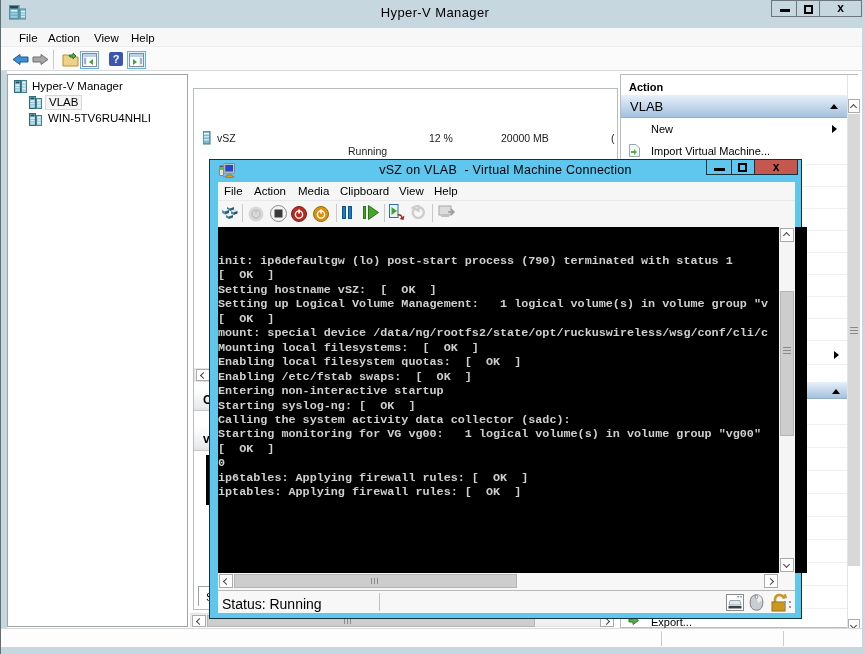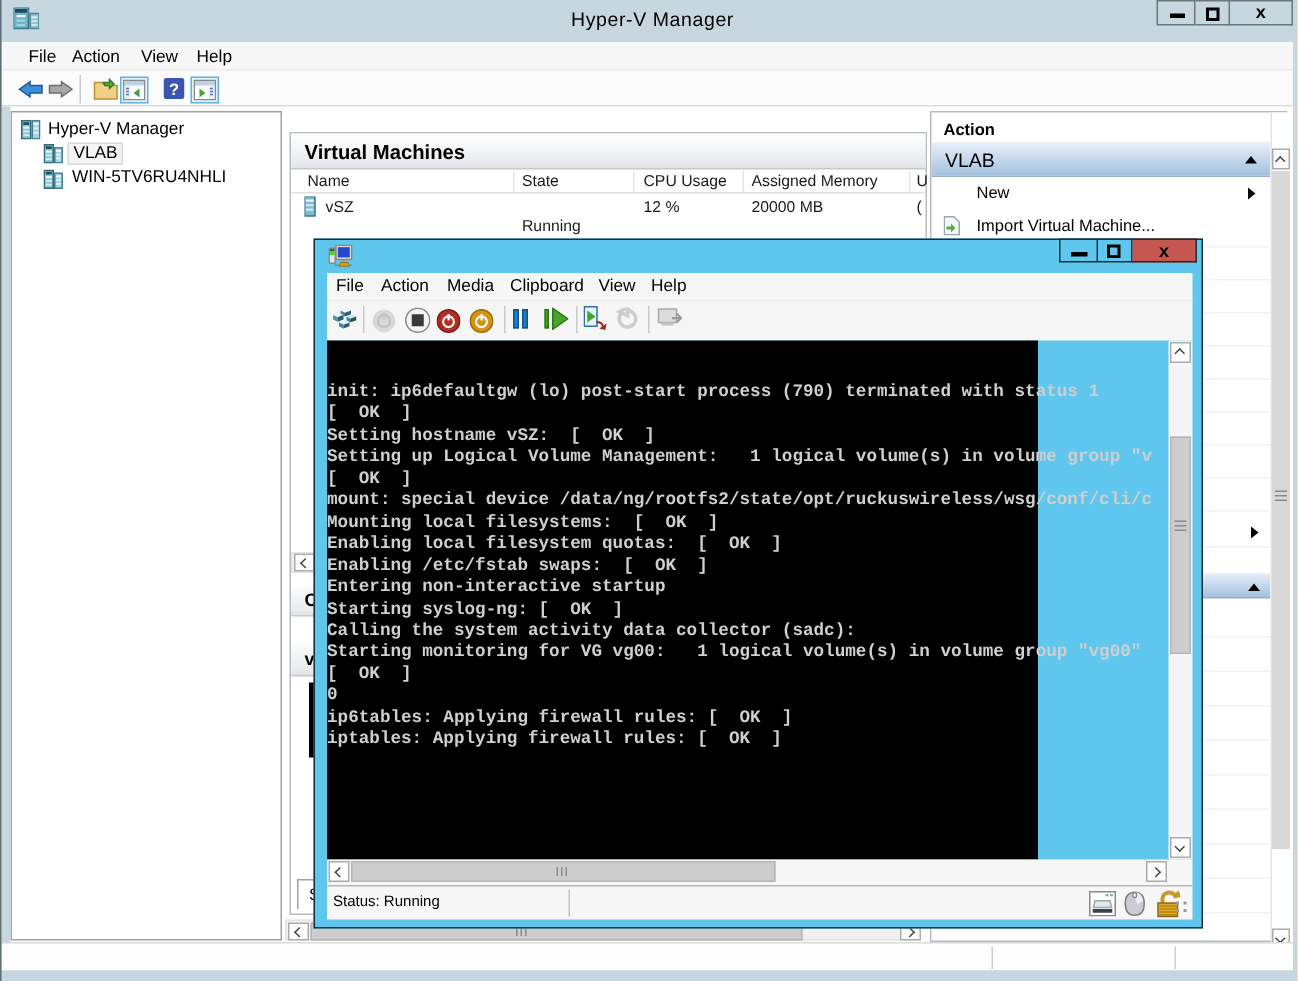--- a/index.html
+++ b/index.html
@@ -23,21 +23,21 @@
 .sbthumb{background:#cdcdcd}
 .sbbtn{background:#fdfdfd;border:1px solid #ababab}
 
 .treerow{position:absolute;height:17px;color:#000;font-size:11.5px}
 
 #vmwin{position:absolute;left:209px;top:159px;width:593px;height:460px;background:#5fc6ed;border:1px solid #16303c;z-index:10}
 #vmtitle{position:absolute;left:0;top:0;width:591px;height:22px}
 #vmmenu{position:absolute;left:8px;top:22px;width:577px;height:18px;background:#f6f6f6}
 #vmmenu span{position:absolute;top:3px;color:#000;font-size:11.5px}
 #vmtools{position:absolute;left:8px;top:40px;width:577px;height:27px;background:#f6f6f6;border-top:1px solid #e9e9e9}
-#vmconsole{position:absolute;left:8px;top:67px;width:474px;height:346px;background:#000}
+#vmconsole{position:absolute;left:8px;top:67px;width:589px;height:346px;background:#000}
 #vmtext{position:absolute;left:0px;top:27px;font-family:"Liberation Mono",monospace;font-weight:bold;font-size:11.75px;line-height:14.45px;color:#cfcfcf;white-space:pre}
 #vmhsb{position:absolute;left:8px;top:413px;width:577px;height:17px;background:#f7f7f7}
 #vmstatus{position:absolute;left:8px;top:430px;width:577px;height:23px;background:#f7f7f7;border-top:1px solid #b8b8b8}
 .vsep{position:absolute;width:1px;background:#bdbdbd}
 
 .tri{position:absolute;width:0;height:0}
 .chev{position:absolute;width:5px;height:5px;border-left:1.6px solid #444;border-bottom:1.6px solid #444}
 </style></head>
 <body>
 
@@ -138,34 +138,20 @@
       <rect x="1.5" y="9.5" width="4" height="1.2" fill="#d8ecf2"></rect>
     <rect x="7.5" y="2.5" width="5" height="10" fill="#aad4e0" stroke="#46818f"></rect>
     <rect x="8.5" y="4" width="3" height="1.2" fill="#fff"></rect>
       <rect x="8.5" y="6.5" width="3" height="1.2" fill="#e4f2f6"></rect>
       <rect x="8.5" y="9" width="3" height="1.2" fill="#e4f2f6"></rect>
   </svg>
   <div class="treerow" style="left:40px;top:37px">WIN-5TV6RU4NHLI</div>
 </div>
 
 <div class="panel" style="left:193px;top:88px;width:425px;height:522px;border-color:#b7bcc0">
-  <div class="hdrband abs" style="left:0;top:0;width:423px;height:24px">
-    <div class="abs" style="left:9px;top:5px;font-weight:bold;font-size:13.5px">Virtual Machines</div>
-  </div>
-  <div class="abs" style="left:0;top:24px;width:423px;height:16px;border-bottom:1px solid #e0e0e0;font-size:10.5px;color:#1a1a1a">
-    <span class="abs" style="left:11px;top:2px">Name</span>
-    <span class="abs" style="left:154px;top:2px">State</span>
-    <span class="abs" style="left:235px;top:2px">CPU Usage</span>
-    <span class="abs" style="left:307px;top:2px">Assigned Memory</span>
-    <span class="abs" style="left:417px;top:2px">U</span>
-    <div class="vsep" style="left:148px;top:1px;height:14px;background:#e3e3e3"></div>
-    <div class="vsep" style="left:228px;top:1px;height:14px;background:#e3e3e3"></div>
-    <div class="vsep" style="left:301px;top:1px;height:14px;background:#e3e3e3"></div>
-    <div class="vsep" style="left:412px;top:1px;height:14px;background:#e3e3e3"></div>
-  </div>
   <div class="abs" style="left:0;top:40px;width:423px;height:18px;font-size:10.5px;color:#1a1a1a">
     <svg class="abs" style="left:9px;top:2px" width="8" height="14" viewBox="0 0 8 14">
       <rect x="0" y="0" width="7" height="13" fill="#7fbcd0" stroke="#3c7586"></rect>
       <rect x="1" y="2" width="5" height="1.5" fill="#eef7fa"></rect>
         <rect x="1" y="5" width="5" height="1.5" fill="#cfe6ee"></rect>
         <rect x="1" y="8" width="5" height="1.5" fill="#cfe6ee"></rect>
     </svg>
     <span class="abs" style="left:23px;top:3px">vSZ</span>
     <span class="abs" style="left:154px;top:16px">Running</span>
     <span class="abs" style="left:235px;top:3px">12 %</span>
@@ -209,20 +195,26 @@
       <path d="M2 9 L5 9 L5 11 L8 8 L5 5 L5 7 L2 7 Z" fill="#52b043"></path>
     </svg>
     <span class="abs" style="left:30px;top:1px">Import Virtual Machine...</span>
   </div>
   <div class="abs" style="left:0;top:273px;width:226px;height:16px">
     <div class="tri" style="left:213px;top:3px;border-top:4.5px solid transparent;border-bottom:4.5px solid transparent;border-left:5px solid #000"></div>
   </div>
   <div class="bluehdr abs" style="left:0;top:307px;width:226px;height:17px">
     <div class="abs" style="left:9px;top:1px;font-size:13px">vSZ</div>
     <div class="tri" style="left:211px;top:7px;border-left:4.5px solid transparent;border-right:4.5px solid transparent;border-bottom:5px solid #000"></div>
+  </div>
+  <div class="abs" style="left:0;top:538px;width:226px;height:18px;font-size:11px">
+    <svg class="abs" style="left:7px;top:2px" width="12" height="11" viewBox="0 0 12 11">
+      <path d="M1 4 L5 4 L5 1.5 L10.5 5.5 L5 9.5 L5 7 L1 7 Z" fill="#52b043" stroke="#2e7d24"></path>
+    </svg>
+    <span class="abs" style="left:30px;top:3px">Export...</span>
   </div>
 
   <div class="abs" style="left:0;top:89px;width:226px;height:1px;background:#f0f0f0"></div>
   <div class="abs" style="left:0;top:111px;width:226px;height:1px;background:#f0f0f0"></div>
   <div class="abs" style="left:0;top:133px;width:226px;height:1px;background:#f0f0f0"></div>
   <div class="abs" style="left:0;top:155px;width:226px;height:1px;background:#f0f0f0"></div>
   <div class="abs" style="left:0;top:177px;width:226px;height:1px;background:#f0f0f0"></div>
   <div class="abs" style="left:0;top:199px;width:226px;height:1px;background:#f0f0f0"></div>
   <div class="abs" style="left:0;top:221px;width:226px;height:1px;background:#f0f0f0"></div>
   <div class="abs" style="left:0;top:243px;width:226px;height:1px;background:#f0f0f0"></div>
@@ -272,20 +264,21 @@
       <rect x="0.5" y="2.5" width="4" height="10" rx="0.5" fill="#e6e4e0" stroke="#8a8880"></rect>
       <rect x="1" y="3" width="3" height="1.5" fill="#555"></rect>
       <rect x="1" y="4.5" width="3" height="2.5" fill="#46d32e"></rect>
       <rect x="5" y="0.5" width="10.5" height="9.5" rx="0.5" fill="#e2ddcf" stroke="#8a887e"></rect>
       <rect x="6.2" y="1.8" width="8" height="6.8" fill="#2347cf"></rect>
       <rect x="9.5" y="10" width="2" height="2" fill="#9a9890"></rect>
       <path d="M7 14.5 L8 12 L13 12 L14 14.5 Z" fill="#e09a14" stroke="#8a6a1a" stroke-width="0.6"></path>
       <rect x="4" y="13.3" width="3" height="1" fill="#888"></rect>
         <rect x="14" y="13.3" width="2" height="1" fill="#888"></rect>
     </svg>
+    <div class="abs" style="left:0;top:3px;width:591px;text-align:center;font-size:12.5px;letter-spacing:0.25px;color:#000">vSZ on VLAB &nbsp;- Virtual Machine Connection</div>
     <div class="abs" style="left:496px;top:-1px;width:26px;height:16px;border:1px solid #16303c">
       <div class="abs" style="left:7px;top:8px;width:11px;height:3px;background:#000"></div>
       </div>
     <div class="abs" style="left:522px;top:-1px;width:23px;height:16px;border:1px solid #16303c;border-left:none">
       <div class="abs" style="left:6px;top:3px;width:9px;height:9px;border:2px solid #000"></div>
       </div>
     <div class="abs" style="left:545px;top:-1px;width:43px;height:16px;border:1px solid #16303c;border-left:none;background:#c4574f;color:#000;text-align:center;font-weight:bold;font-size:12px;line-height:14px">x</div>
   </div>
   <div id="vmmenu">
     <span style="left:6px">File</span>
@@ -387,21 +380,21 @@
     <div class="abs sbbtn" style="left:1px;top:1px;width:14px;height:14px"></div>
     <div class="chev" style="left:6px;top:5.5px;transform:rotate(45deg)"></div>
     <div class="abs sbthumb" style="left:16px;top:1px;width:283px;height:14px;border:1px solid #b5b5b5"></div>
     <div class="abs" style="left:153px;top:5px;width:1px;height:6px;background:#8a8a8a"></div>
     <div class="abs" style="left:156px;top:5px;width:1px;height:6px;background:#8a8a8a"></div>
     <div class="abs" style="left:159px;top:5px;width:1px;height:6px;background:#8a8a8a"></div>
     <div class="abs sbbtn" style="left:546px;top:1px;width:14px;height:14px"></div>
     <div class="chev" style="left:550px;top:5.5px;transform:rotate(225deg)"></div>
   </div>
   <div id="vmstatus">
-    <div class="abs" style="left:4px;top:5px;font-size:10px;color:#000">Status: Running</div>
+    <div class="abs" style="left:4px;top:5px;font-size:14px;color:#000">Status: Running</div>
     <div class="vsep" style="left:161px;top:2px;height:18px;background:#c2c2c2"></div>
     <svg class="abs" style="left:508px;top:3px" width="18" height="17" viewBox="0 0 18 17">
       <rect x="0.5" y="0.5" width="17" height="16" fill="#fdfdfd" stroke="#8a8a8a"></rect>
       <rect x="11" y="2" width="2" height="1.5" fill="#8aa"></rect>
         <rect x="14" y="2" width="2" height="1.5" fill="#8aa"></rect>
       <path d="M3 11 L15 11 L14 6.5 L4 6.5 Z" fill="#e3e8ec" stroke="#9aa"></path>
       <rect x="2.5" y="12" width="13" height="2.5" fill="#3a4148"></rect>
     </svg>
     <svg class="abs" style="left:531px;top:3px" width="15" height="17" viewBox="0 0 15 17">
       <path d="M7.5 0.8 C12 0.8 14 4 13.8 9 C13.6 13.5 11.5 16.2 7.5 16.2 C3.5 16.2 1.4 13.5 1.2 9 C1 4 3 0.8 7.5 0.8 Z" fill="#c9ccd0" stroke="#7a7e84"></path>

